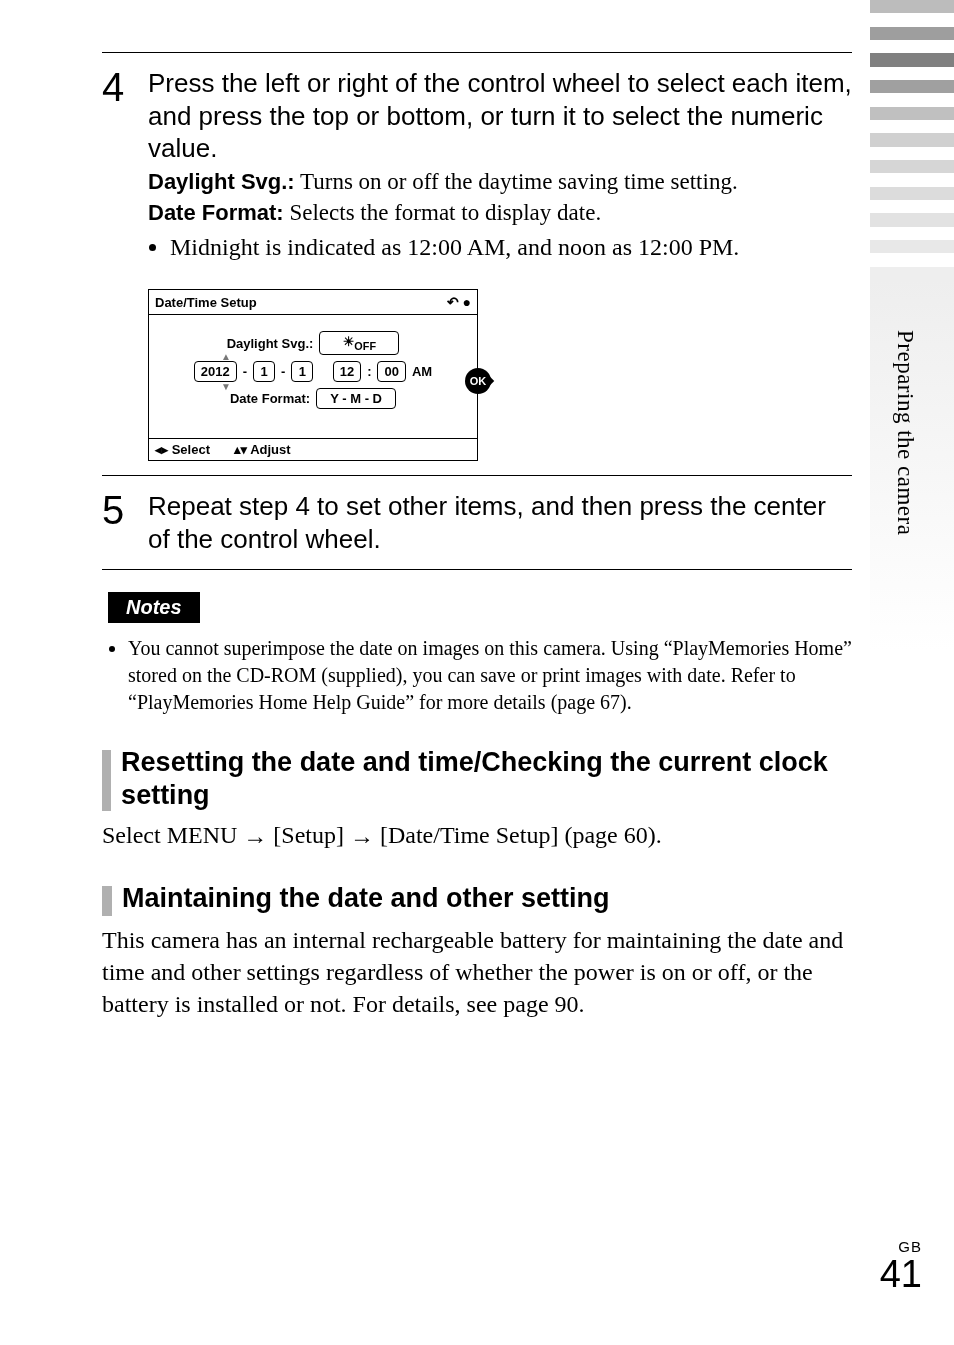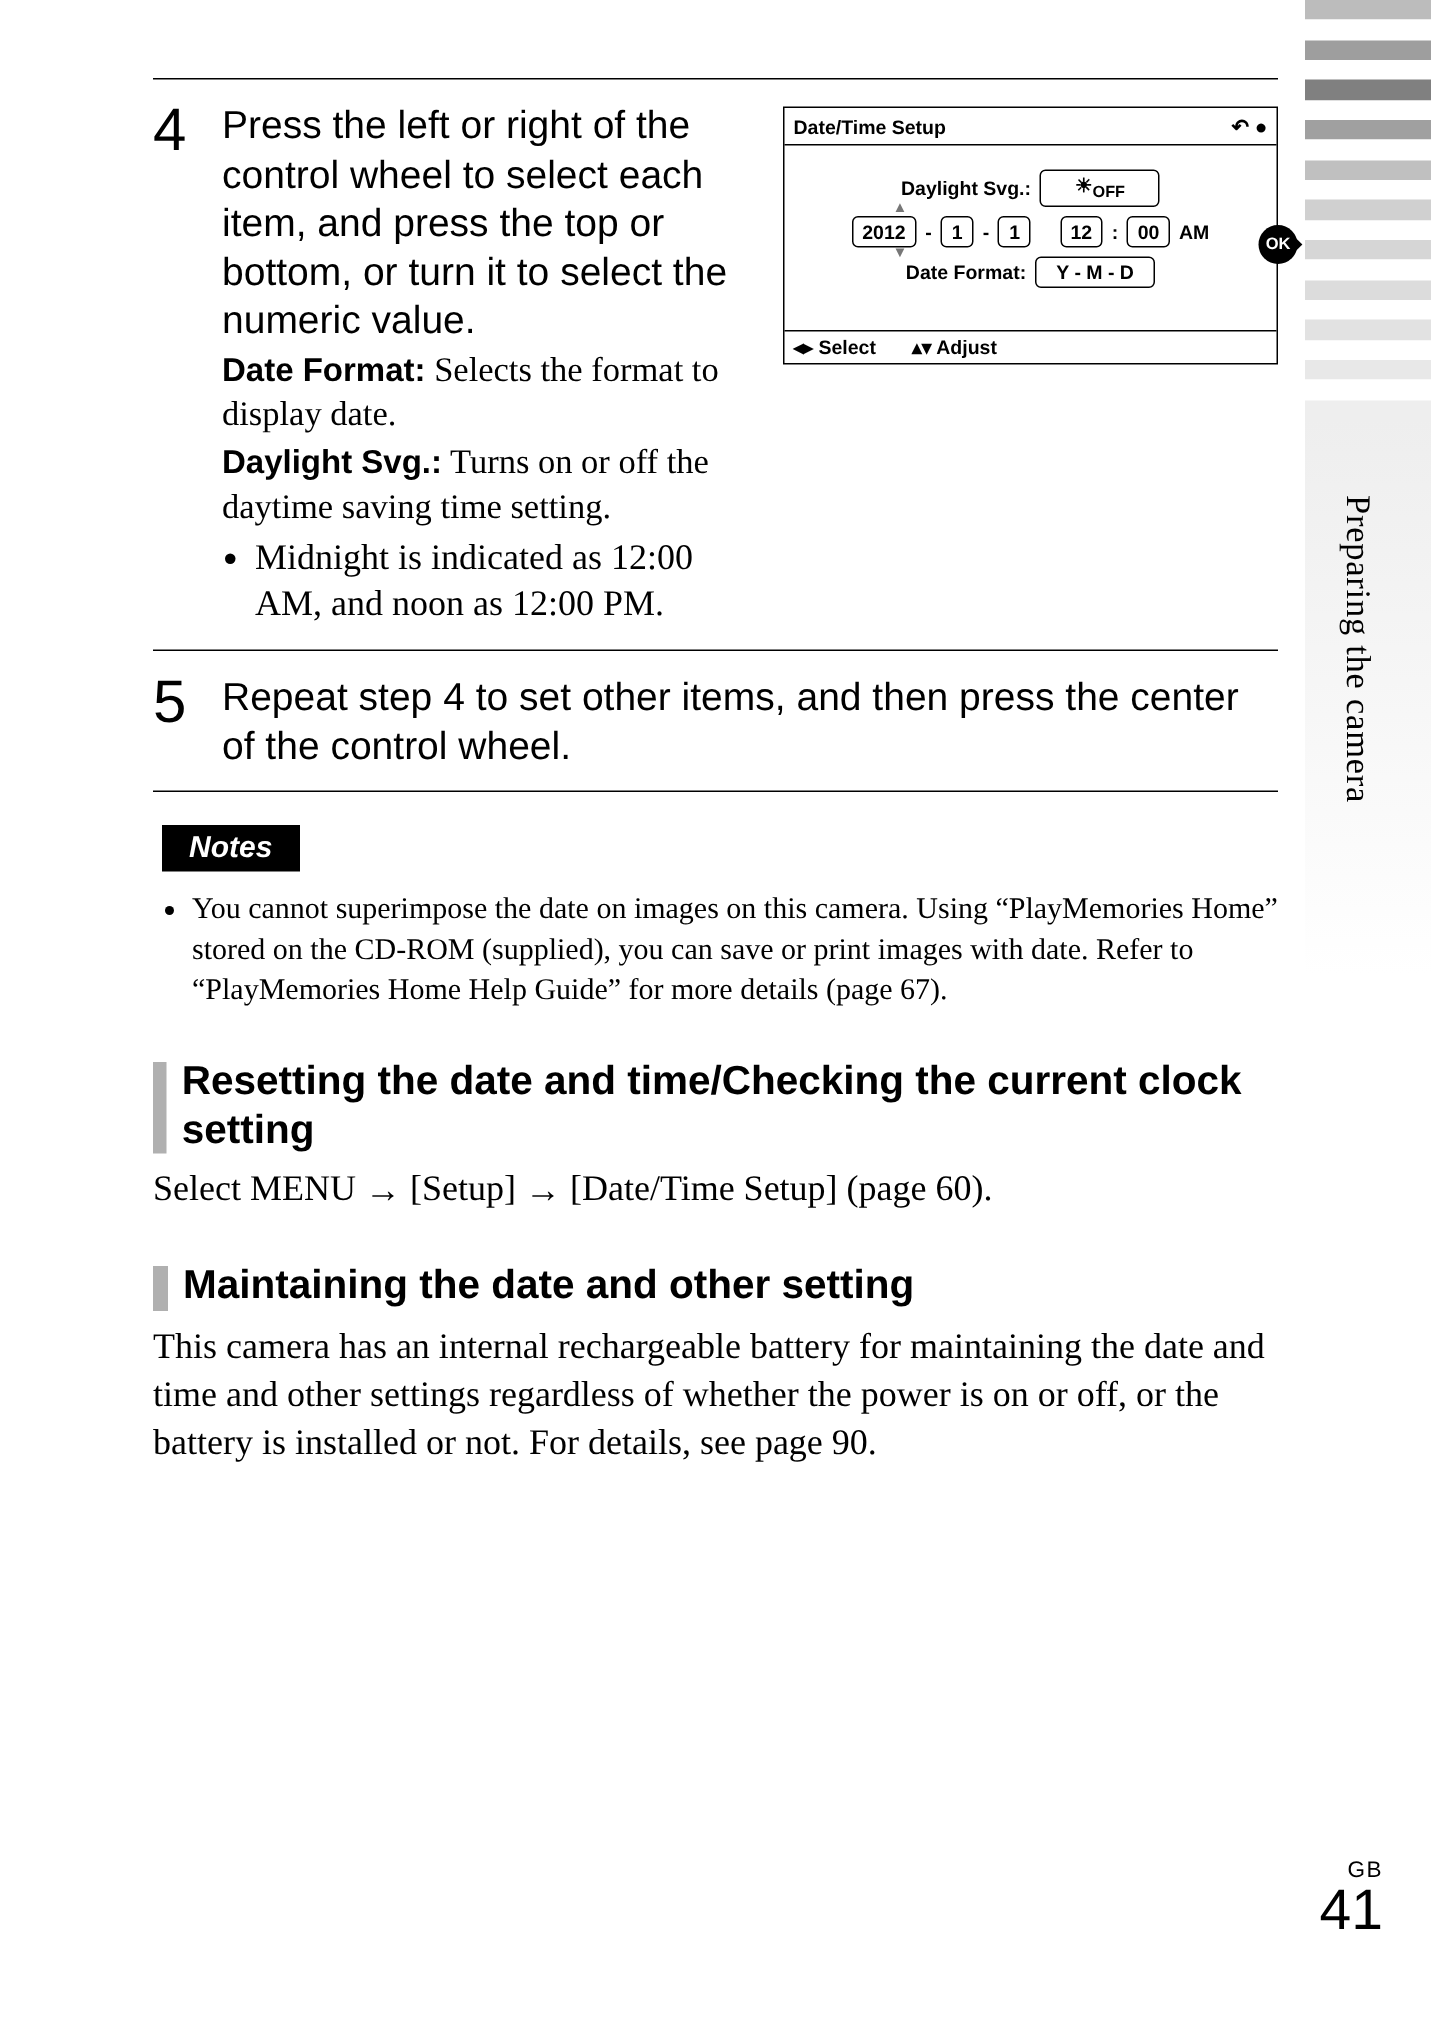--- a/index.html
+++ b/index.html
@@ -28,21 +28,21 @@
   
   .step { display: flex; gap: 18px; padding: 14px 0; }
   .step-num { font-family: Arial, Helvetica, sans-serif; font-size: 40px; font-weight: 400; line-height: 1; min-width: 28px; }
   .step-body { flex: 1; }
   .step-body .lead { font-family: Arial, Helvetica, sans-serif; font-size: 26px; line-height: 1.25; }
   .step-body p.def { font-size: 23px; line-height: 1.3; margin-top: 2px; }
   .step-body .def b { font-family: Arial, Helvetica, sans-serif; font-weight: 700; font-size: 22px; }
   .step-body ul { list-style: disc; margin-left: 22px; margin-top: 4px; }
   .step-body ul li { font-size: 24px; line-height: 1.3; }
 
-  .step4-row { display:flex; gap:22px; }
+  .step4-row { display:flex; gap:22px;flex-direction:column; }
   .step4-text { flex:1; }
 
   
   .dts { width: 330px; height: 172px; border: 1.5px solid #000; font-family: Arial, Helvetica, sans-serif; font-size: 13px; font-weight:700; position: relative; margin-top:4px; }
   .dts-title { border-bottom: 1.5px solid #000; padding: 4px 6px; display:flex; justify-content:space-between; align-items:center; }
   .dts-back { font-size:14px; }
   .dts-body { padding: 10px 8px 4px 8px; text-align:center; }
   .dts-row { display:flex; justify-content:center; align-items:center; gap:6px; margin: 6px 0; font-weight:700; }
   .dts-row .lbl { font-weight:700; }
   .dts-box { border:1.5px solid #000; border-radius:4px; padding:2px 6px; min-width:22px; text-align:center; font-weight:700; }
@@ -103,22 +103,22 @@
 
   <div class="content">
     <hr class="rule">
 
     
     <div class="step">
       <div class="step-num">4</div>
       <div class="step-body step4-row">
         <div class="step4-text">
           <div class="lead">Press the left or right of the control wheel to select each item, and press the top or bottom, or turn it to select the numeric value.</div>
+          <p class="def"><b>Daylight Svg.:</b><span> Turns on or off the daytime saving time setting.</span></p>
           <p class="def"><b>Date Format:</b><span> Selects the format to display date.</span></p>
-          <p class="def"><b>Daylight Svg.:</b><span> Turns on or off the daytime saving time setting.</span></p>
           <ul>
             <li>Midnight is indicated as 12:00 AM, and noon as 12:00 PM.</li>
           </ul>
         </div>
 
         <div class="dts">
           <div class="dts-title">
             <span>Date/Time Setup</span>
             <span class="dts-back">↶ ●</span>
           </div>

